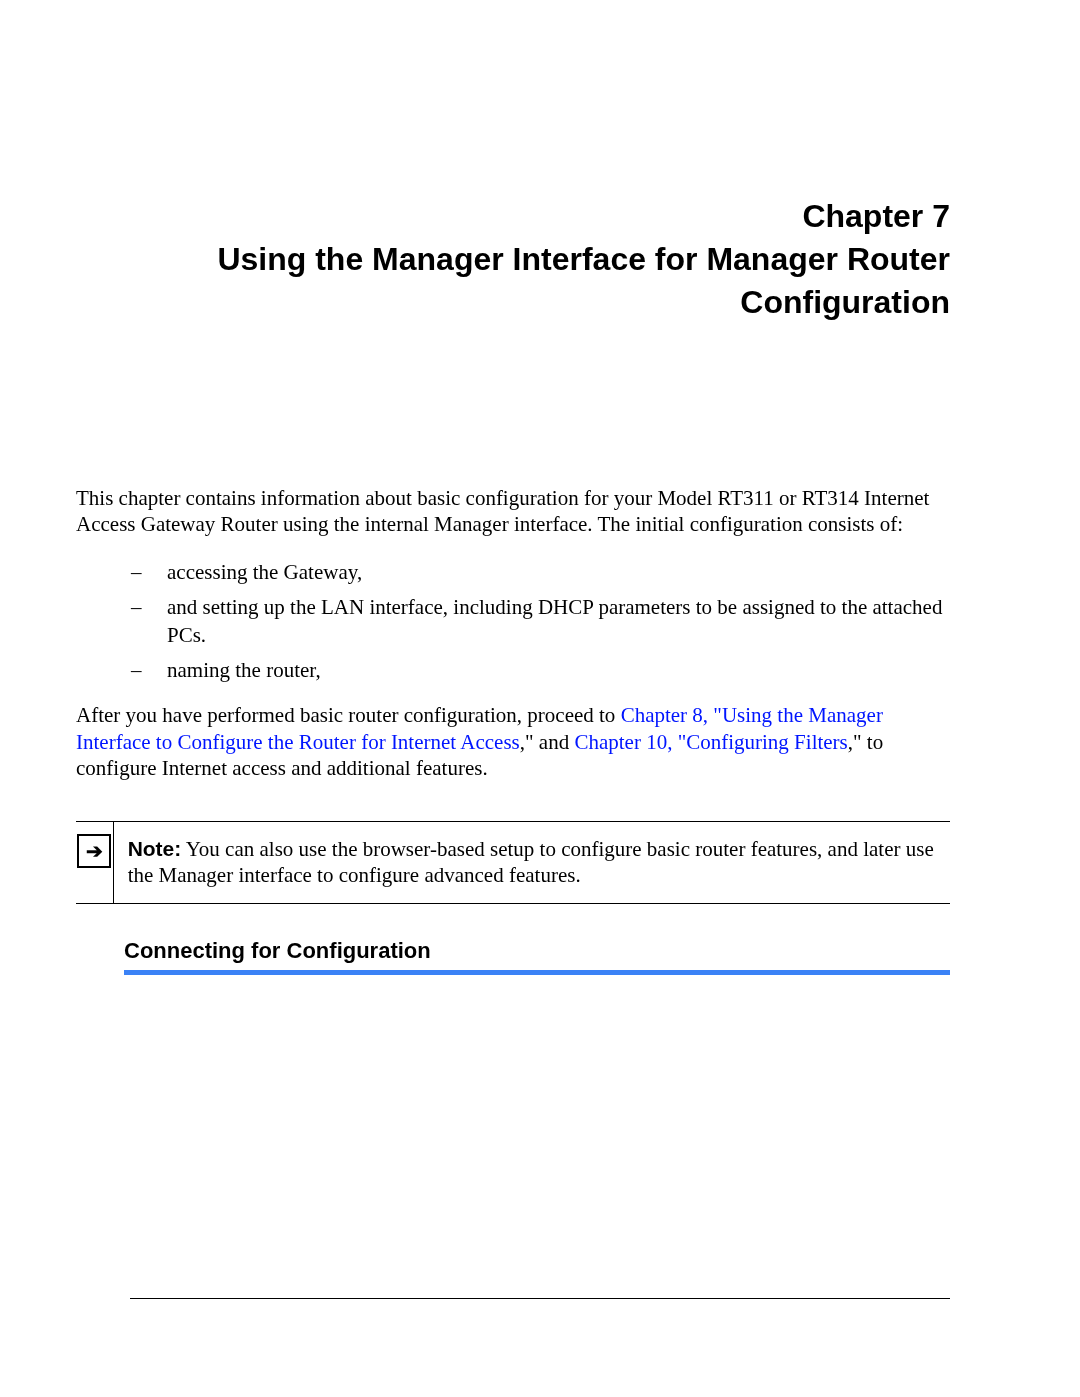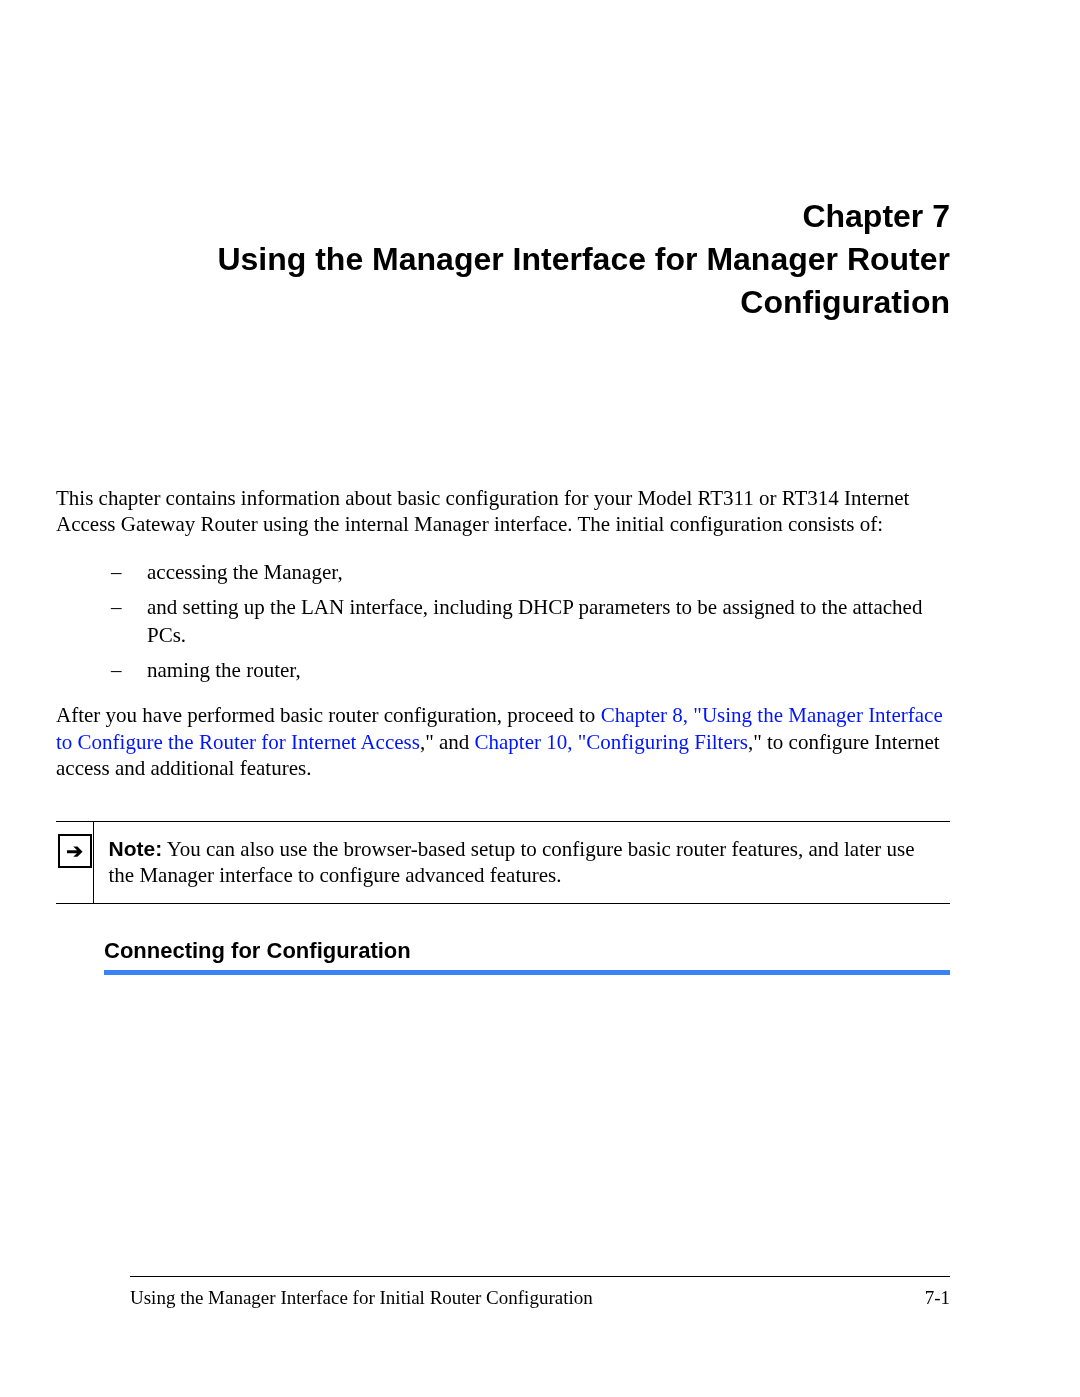--- a/index.html
+++ b/index.html
@@ -8,21 +8,21 @@
       box-sizing: border-box;
     }
     body {
       width: 1080px;
       height: 1397px;
       background: #ffffff;
       font-family: "Times New Roman", Times, serif;
       position: relative;
     }
     .page {
-      padding: 195px 130px 60px 56px;
+      padding: 195px 130px 60px 76px;
       height: 100%;
       position: relative;
     }
     .chapter-heading {
       font-family: Arial, Helvetica, sans-serif;
       font-weight: bold;
       font-size: 32px;
       text-align: right;
       line-height: 1.35;
       margin-bottom: 160px;
@@ -129,21 +129,21 @@
 
   <div class="chapter-heading">
     <div>Chapter 7</div>
     <div>Using the Manager Interface for Manager Router</div>
     <div>Configuration</div>
   </div>
 
   <p class="intro-para">This chapter contains information about basic configuration for your Model RT311 or RT314 Internet Access Gateway Router using the internal Manager interface. The initial configuration consists of:</p>
 
   <div class="bullet-list">
-    <div class="bullet-item">accessing the Manager,</div>
+    <div class="bullet-item">accessing the Gateway,</div>
     <div class="bullet-item">and setting up the LAN interface, including DHCP parameters to be assigned to the attached PCs.</div>
     <div class="bullet-item">naming the router,</div>
   </div>
 
   <p class="after-para">
     <span>After you have performed basic router configuration, proceed to </span><span class="link">Chapter 8, "Using the Manager Interface to Configure the Router for Internet Access</span><span>," and </span><span class="link">Chapter 10, "Configuring Filters</span><span>," to configure Internet access and additional features.</span>
   </p>
 
   <div class="note-box">
     <div class="note-icon-cell">
@@ -154,19 +154,15 @@
     <div class="note-text-cell">
       <span class="note-label">Note:</span><span> You can also use the browser-based setup to configure basic router features, and later use the Manager interface to configure advanced features.</span>
     </div>
   </div>
 
   <h2 class="section-heading">Connecting for Configuration</h2>
 
 
   <div class="footer">
     <div class="footer-rule"></div>
-    <div class="footer-row">
-      <span>Using the Manager Interface for Initial Router Configuration</span>
-      <span>7-1</span>
-    </div>
   </div>
 
 </div>
 
 </body></html>

